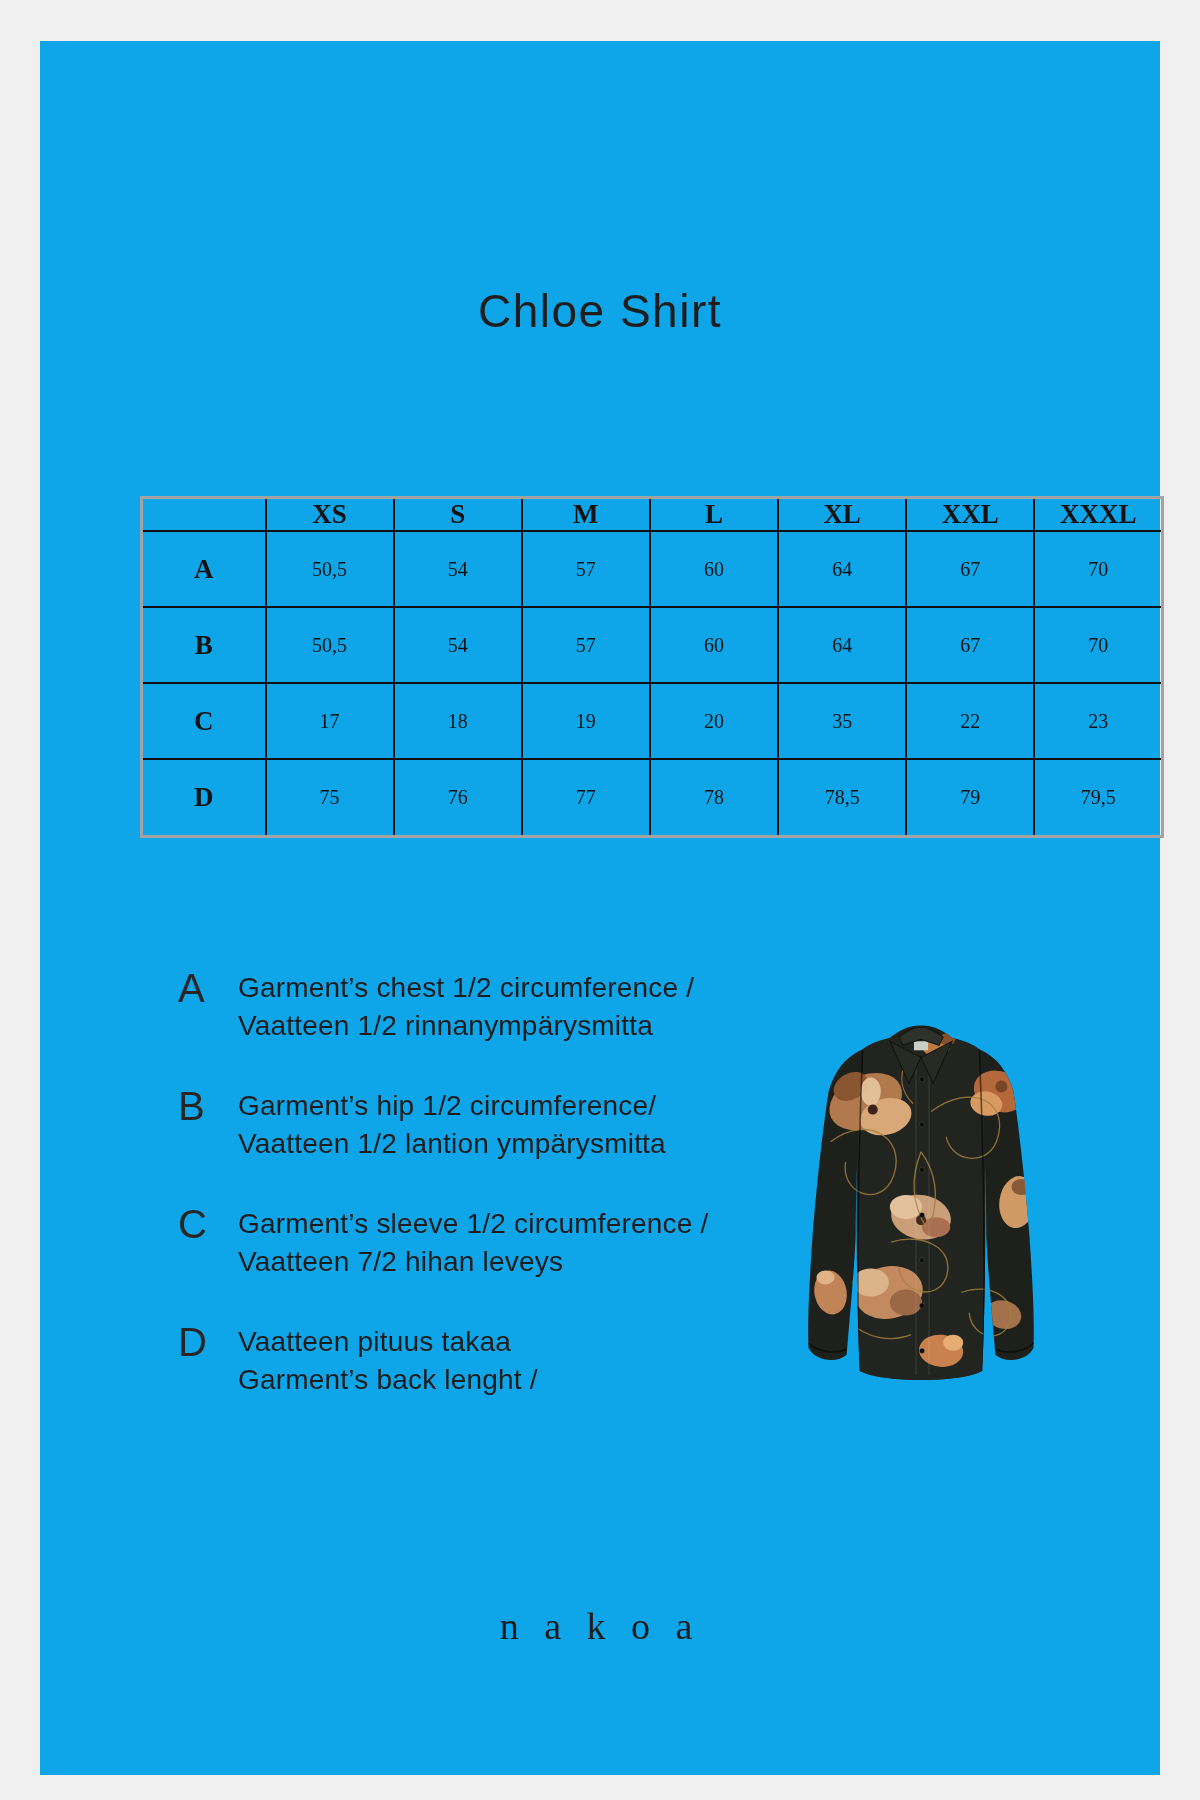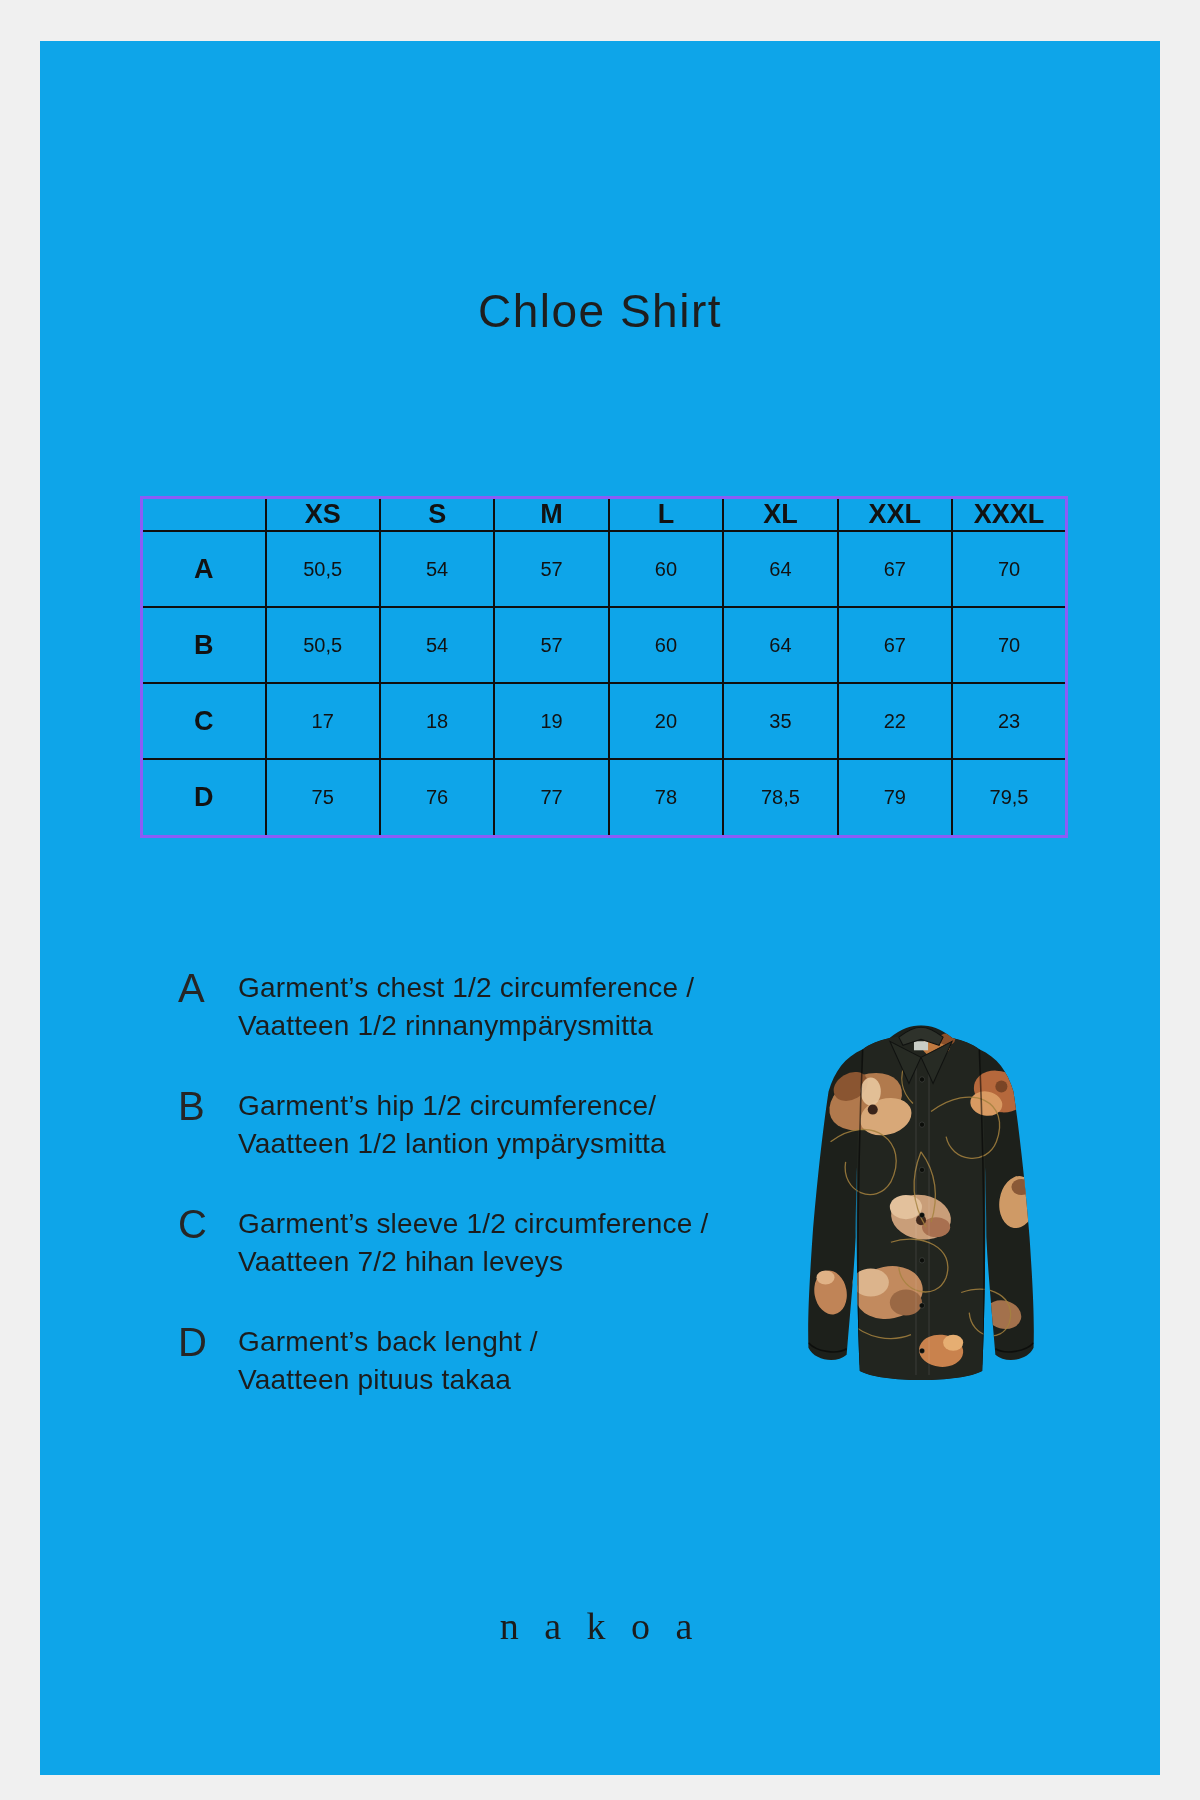--- a/index.html
+++ b/index.html
@@ -22,24 +22,24 @@
     font-size:46px; letter-spacing:1.5px;
     color:#1e1e1e;
     font-weight:400;
   }
   .size-table-wrap {
     position:absolute; left:100px; top:455px;
   }
   table.size-table {
     border-collapse:collapse;
     table-layout:fixed;
-    width:928px; height:342px;
-    font-family:Liberation Sans, sans-serif;
+    width:1024px; height:342px;
+    font-family:Liberation Serif, serif;
     color:#121212;
-    border:3px solid #8b5cf6;
+    border:3px solid #a3a3a3;
   }
   .size-table th, .size-table td {
     border:2px solid #0f0f0f;
     text-align:center; vertical-align:middle;
     padding:0;
   }
   .size-table thead th { font-size:27px; font-weight:bold; }
   .size-table td { font-size:20px; font-weight:normal; }
   .size-table td.rowlabel { font-size:27px; font-weight:bold; }
   .legend-item {
@@ -168,22 +168,22 @@
     <div class="legend-key">C</div>
     <div class="legend-text">
       <div>Garment’s sleeve 1/2 circumference /</div>
       <div>Vaatteen 7/2 hihan leveys</div>
     </div>
   </div>
 
   <div class="legend-item d">
     <div class="legend-key">D</div>
     <div class="legend-text">
+      <div>Vaatteen pituus takaa</div>
       <div>Garment’s back lenght /</div>
-      <div>Vaatteen pituus takaa</div>
     </div>
   </div>
 
   <svg class="product-photo" viewBox="0 0 300 400" aria-hidden="true">
     <defs>
       <clipPath id="shirt-clip">
         <path d="M92,58 C105,48 125,44 150,44 C175,44 195,48 208,58 C212,100 214,160 214,220 C214,280 213,330 211,378 C190,390 110,390 89,378 C87,330 86,280 86,220 C86,160 88,100 92,58 Z"></path>
         <path d="M92,58 C74,66 64,80 58,100 C52,140 46,195 42,245 C39,290 37,325 38,355 C44,368 66,371 76,362 C79,325 83,285 85,245 C85,195 88,120 92,58 Z"></path>
         <path d="M208,58 C226,66 236,80 242,100 C248,140 254,195 258,245 C261,290 263,325 262,355 C256,368 234,371 224,362 C221,325 217,285 215,245 C215,195 212,120 208,58 Z"></path>
         <path d="M115,50 C128,38 140,34 150,34 C160,34 172,38 185,50 L164,94 L150,70 L136,94 Z"></path>

